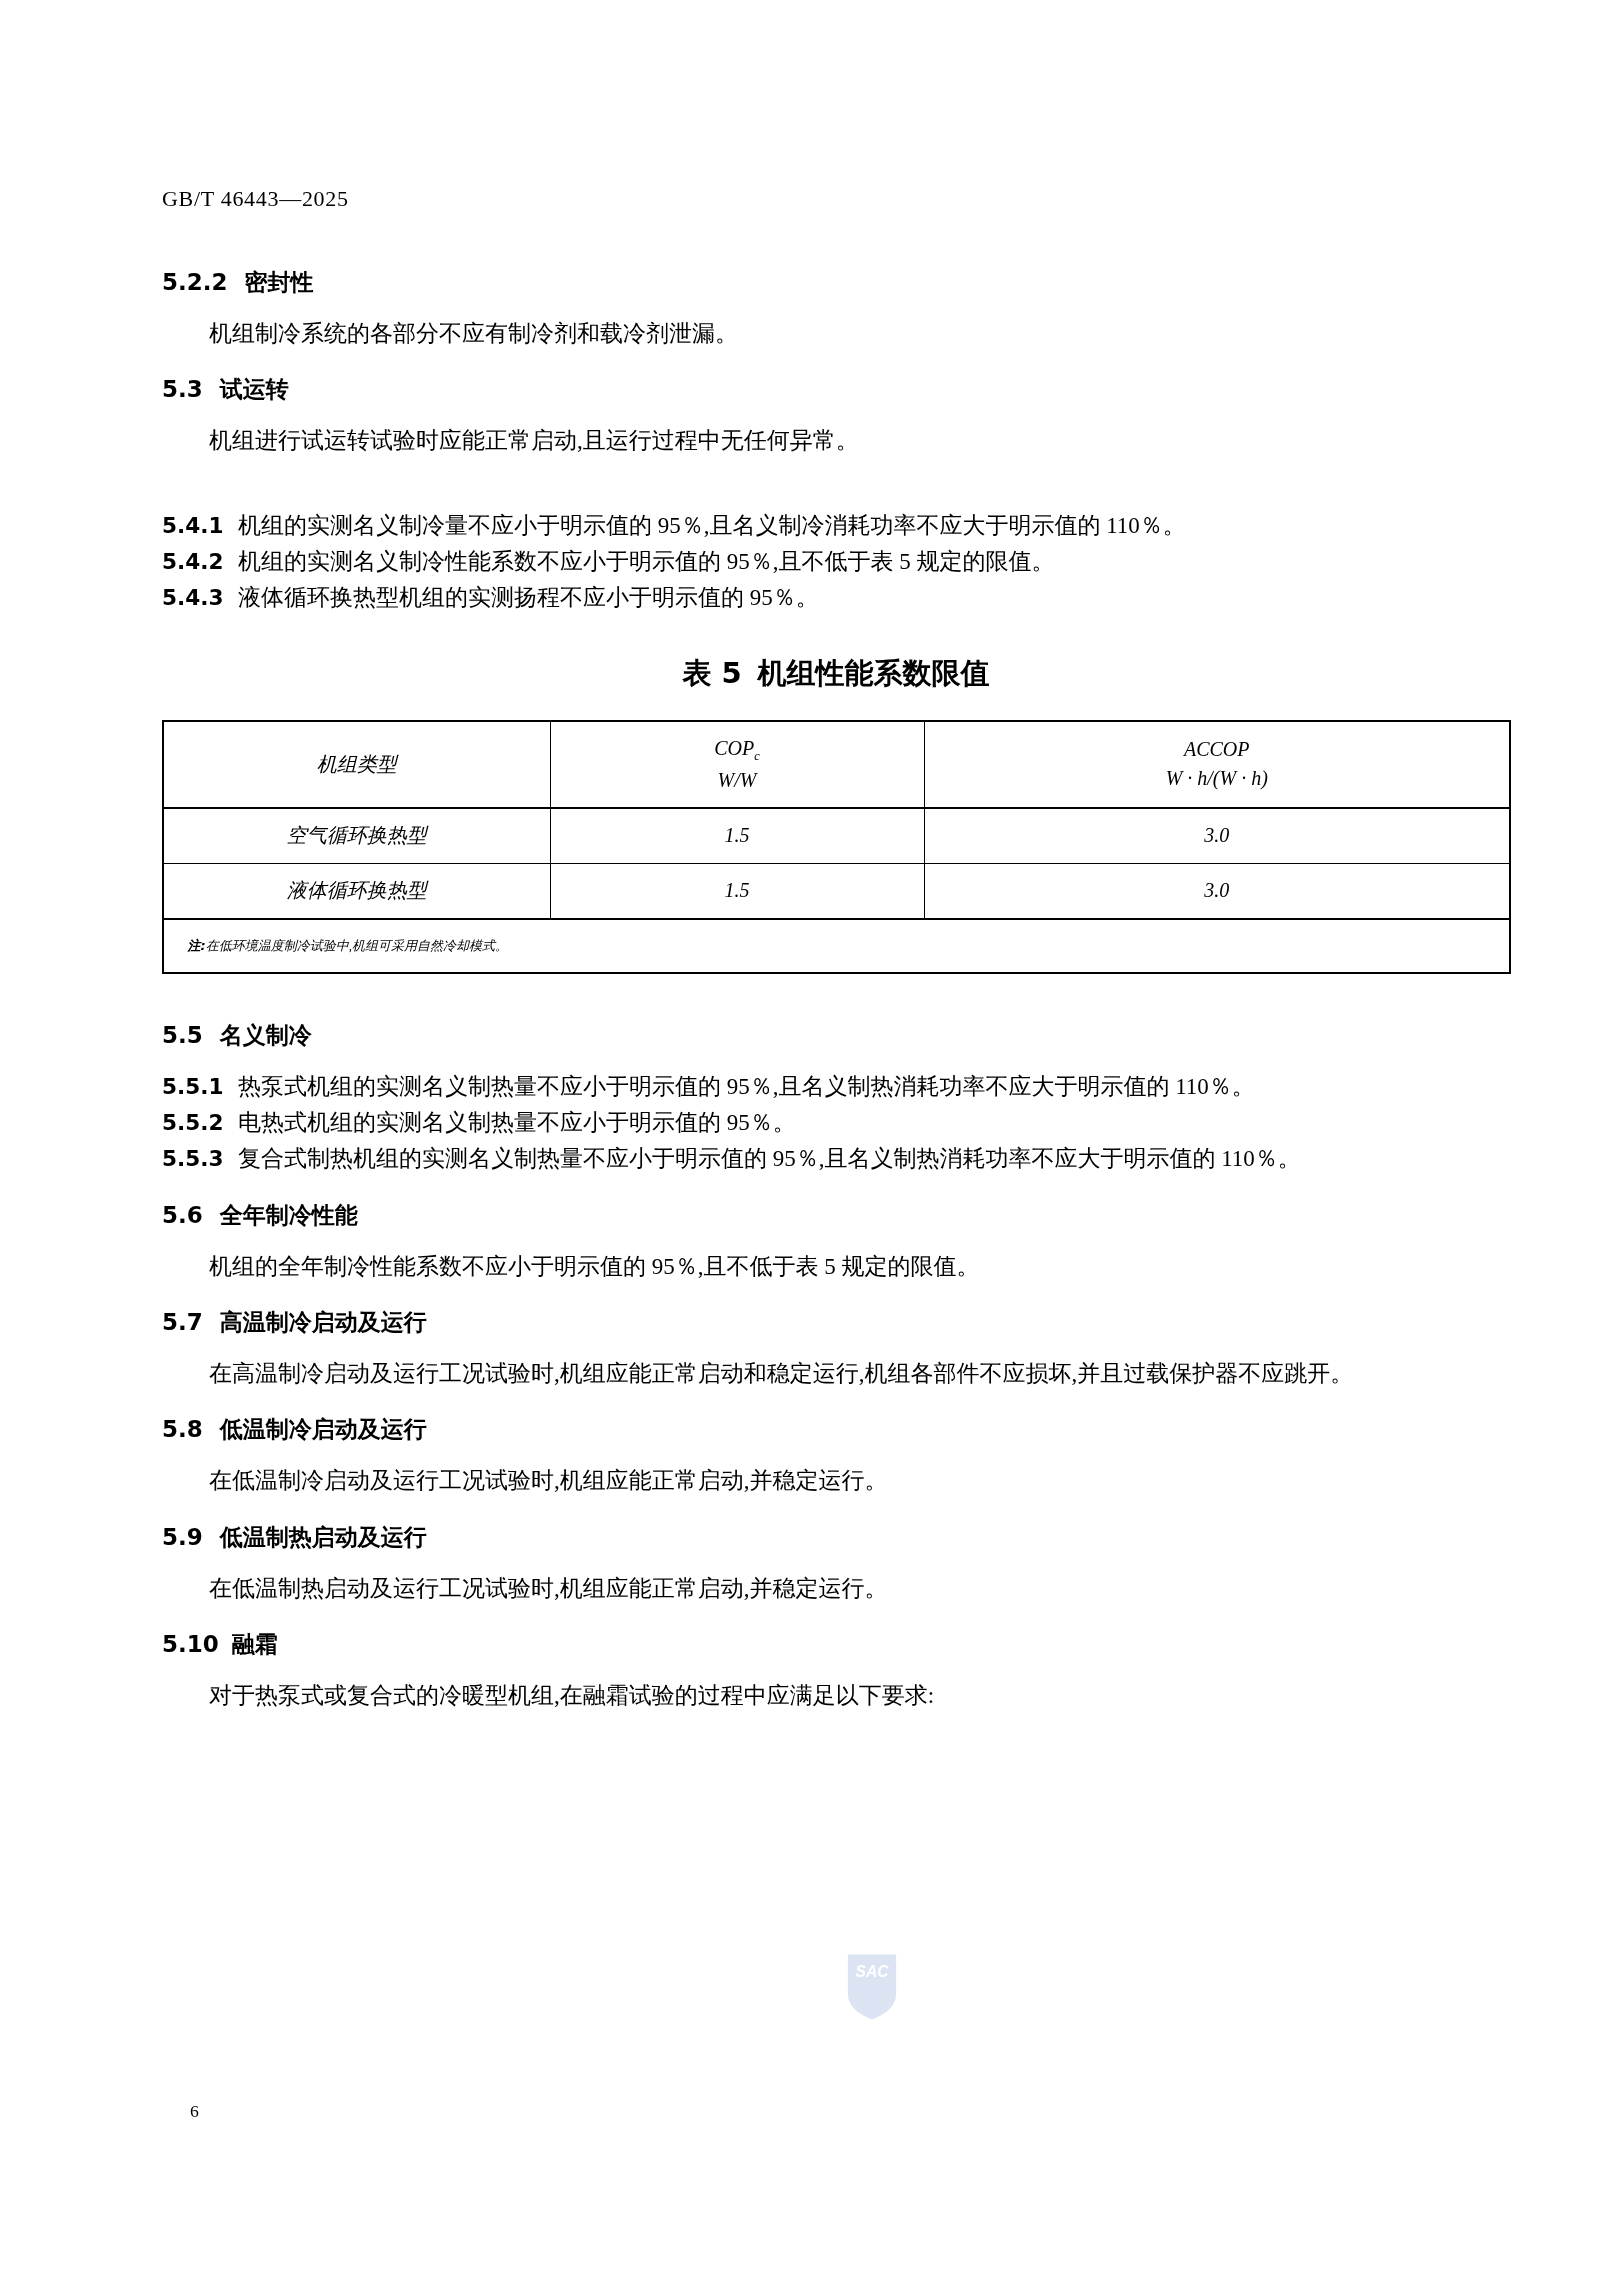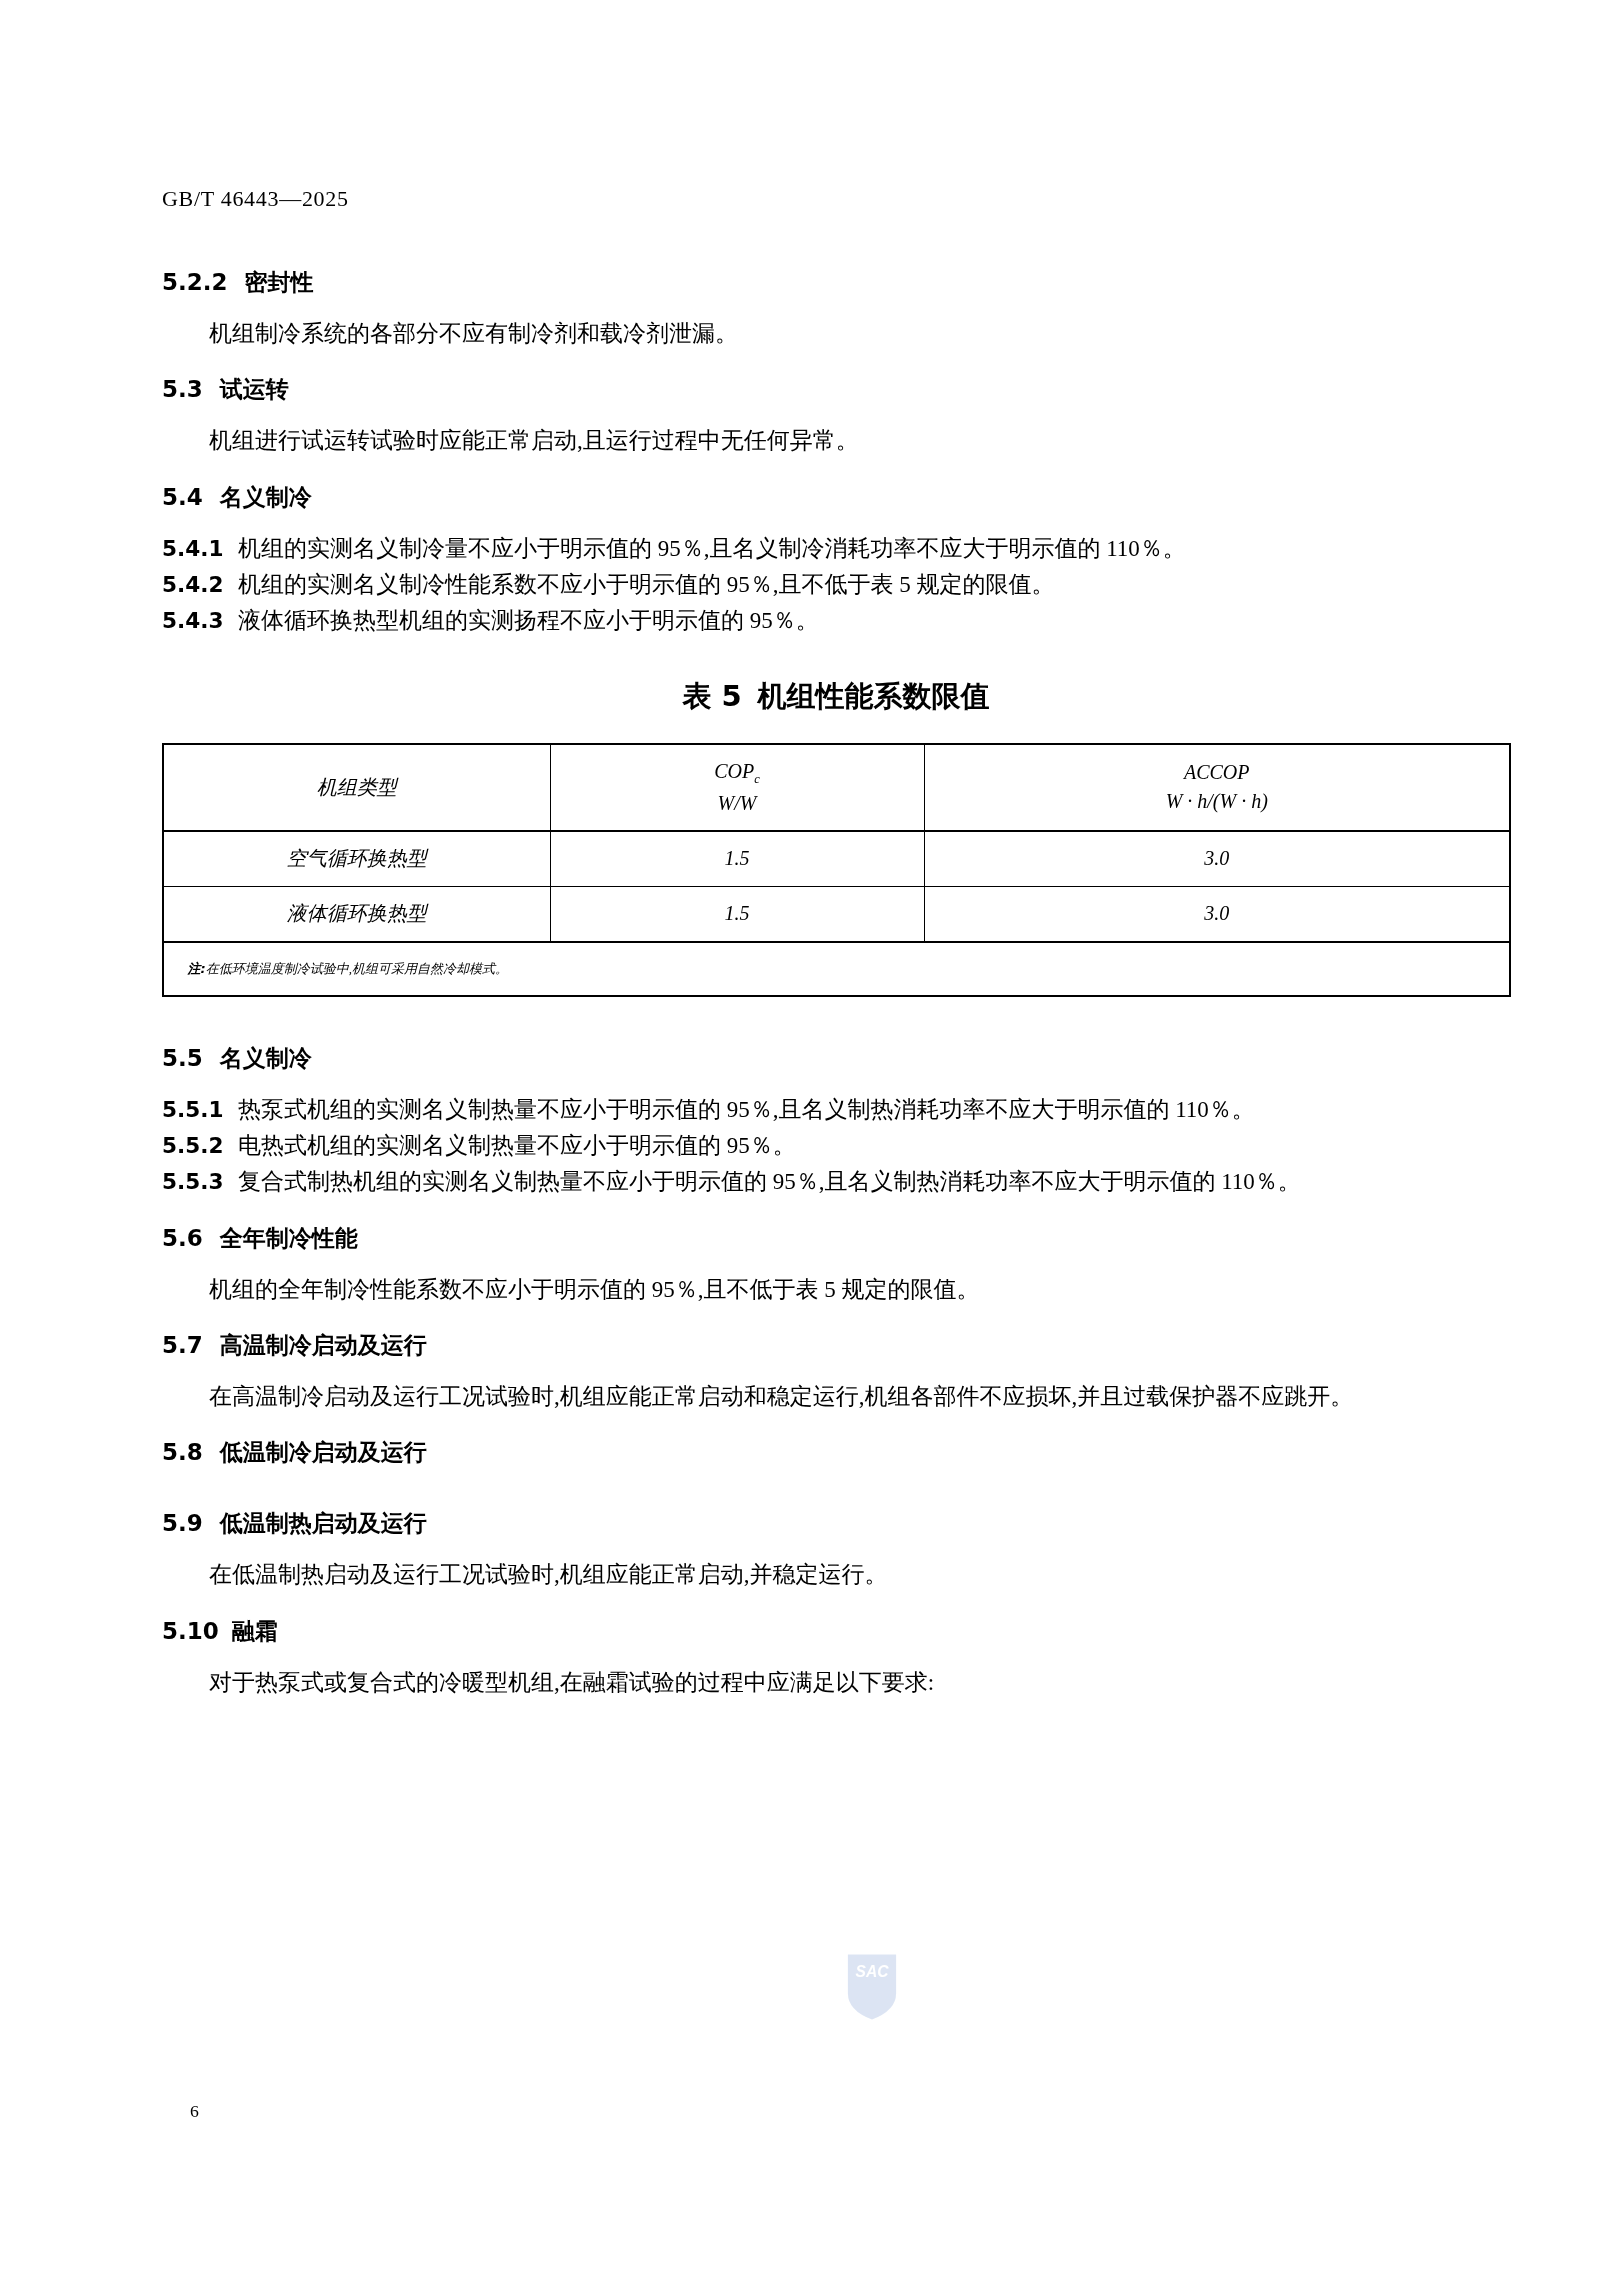--- a/index.html
+++ b/index.html
@@ -181,21 +181,20 @@
     <div class="p indent">机组制冷系统的各部分不应有制冷剂和载冷剂泄漏。</div>
 
     <div class="sp-40"></div>
 
     <div class="h-sec"><span class="num">5.3</span><span class="gap"></span><span>试运转</span></div>
     <div class="sp-34"></div>
     <div class="p indent">机组进行试运转试验时应能正常启动,且运行过程中无任何异常。</div>
 
     <div class="sp-40"></div>
 
-    <div class="h-sec"><span class="num">5.4</span><span class="gap"></span><span>名义制冷</span></div>
     <div class="sp-34"></div>
     <div class="numbered"><span class="num">5.4.1</span><span class="gap"></span><span>机组的实测名义制冷量不应小于明示值的 95％,且名义制冷消耗功率不应大于明示值的 110％。</span></div>
     <div class="numbered"><span class="num">5.4.2</span><span class="gap"></span><span>机组的实测名义制冷性能系数不应小于明示值的 95％,且不低于表 5 规定的限值。</span></div>
     <div class="numbered"><span class="num">5.4.3</span><span class="gap"></span><span>液体循环换热型机组的实测扬程不应小于明示值的 95％。</span></div>
 
     <div class="sp-56"></div>
 
     <div class="tbl-title"><span>表 5</span><span class="gap"></span><span>机组性能系数限值</span></div>
 
     <div class="sp-40"></div>
@@ -252,20 +251,21 @@
     <div class="sp-40"></div>
 
     <div class="h-sec"><span class="num">5.7</span><span class="gap"></span><span>高温制冷启动及运行</span></div>
     <div class="sp-34"></div>
     <div class="p indent">在高温制冷启动及运行工况试验时,机组应能正常启动和稳定运行,机组各部件不应损坏,并且过载保护器不应跳开。</div>
 
     <div class="sp-40"></div>
 
     <div class="h-sec"><span class="num">5.8</span><span class="gap"></span><span>低温制冷启动及运行</span></div>
     <div class="sp-34"></div>
+    <div class="p indent">在低温制冷启动及运行工况试验时,机组应能正常启动,并稳定运行。</div>
 
     <div class="sp-40"></div>
 
     <div class="h-sec"><span class="num">5.9</span><span class="gap"></span><span>低温制热启动及运行</span></div>
     <div class="sp-34"></div>
     <div class="p indent">在低温制热启动及运行工况试验时,机组应能正常启动,并稳定运行。</div>
 
     <div class="sp-40"></div>
 
     <div class="h-sec"><span class="num">5.10</span><span class="gap-s"></span><span>融霜</span></div>

